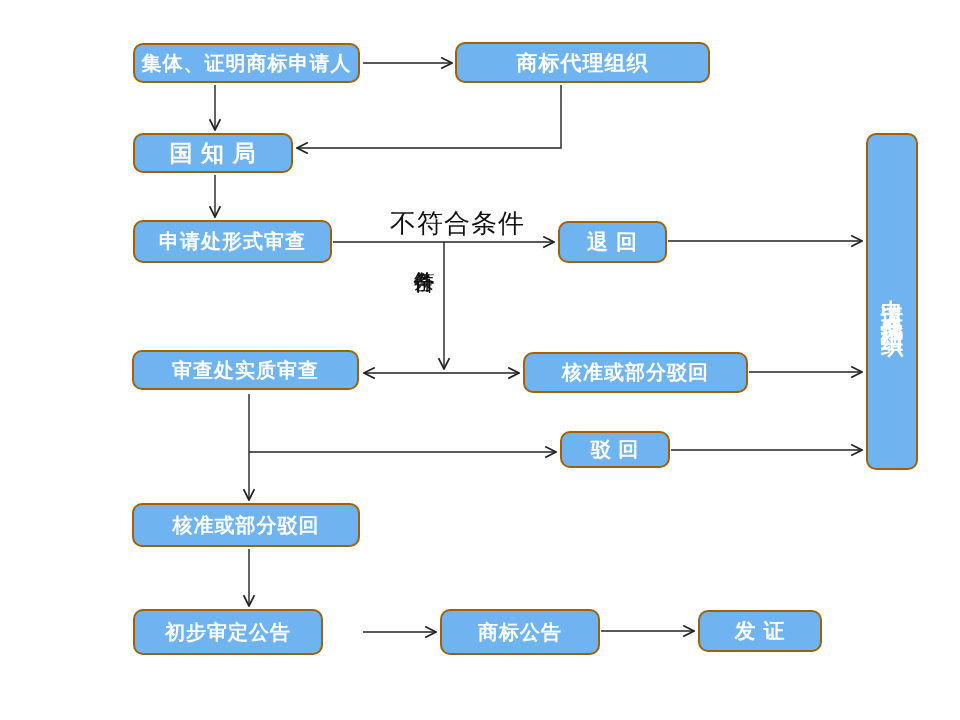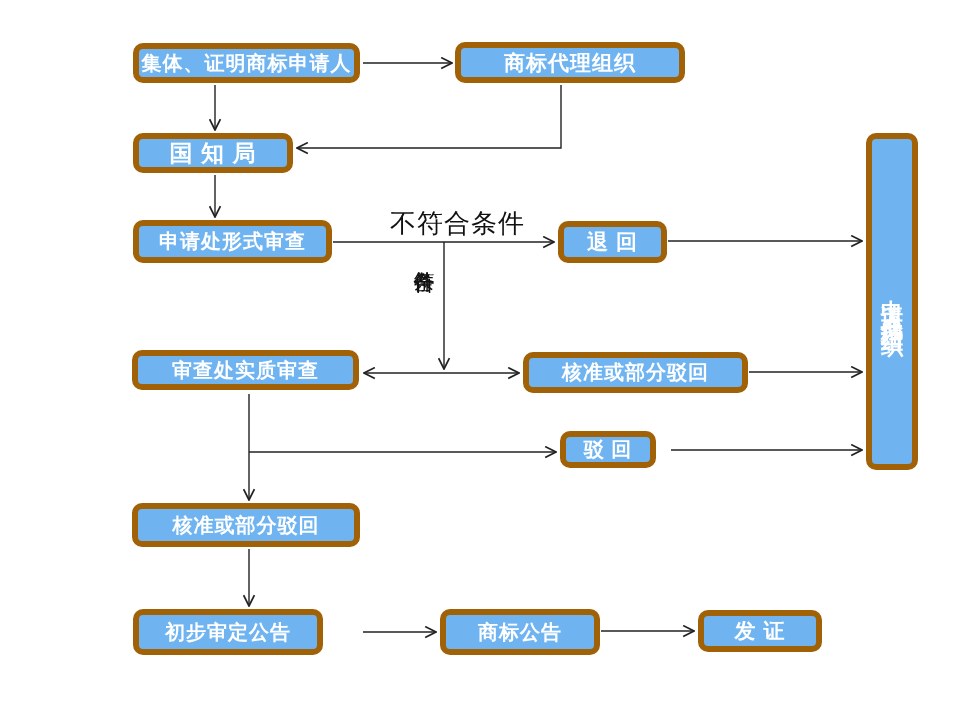--- a/index.html
+++ b/index.html
@@ -2,21 +2,21 @@
 <html><head>
 <meta charset="utf-8">
 <style>
   html,body{margin:0;padding:0;background:#ffffff;}
   body{width:960px;height:720px;position:relative;font-family:"Liberation Sans",sans-serif;overflow:hidden;}
   .canvas{position:absolute;left:0;top:0;width:960px;height:720px;background:#ffffff;}
   svg.arrows{position:absolute;left:0;top:0;width:960px;height:720px;pointer-events:none;}
   .node{
     position:absolute;
     background:#6fb4f0;
-    border:6px solid #a16207;
+    border:2px solid #a16207;
     border-radius:10px;
     color:#ffffff;
     font-weight:bold;
     font-size:20px;
     letter-spacing:1px;
     display:flex;
     align-items:center;
     justify-content:center;
     text-align:right;
     box-sizing:border-box;
@@ -87,33 +87,33 @@
       <line x1="249" y1="549" x2="249" y2="606" marker-end="url(#arw)"></line>
 
       <line x1="363" y1="632" x2="436" y2="632" marker-end="url(#arw)"></line>
 
       <line x1="601" y1="631" x2="694" y2="631" marker-end="url(#arw)"></line>
     </g>
   </svg>
 
   <div class="node" style="left:133px;top:43px;width:227px;height:40px;">集体、证明商标申请人</div>
 
-  <div class="node" style="left:455px;top:42px;width:230px;height:41px;font-size:21px;">商标代理组织</div>
+  <div class="node" style="left:455px;top:42px;width:255px;height:41px;font-size:21px;">商标代理组织</div>
 
   <div class="node" style="left:133px;top:133px;width:160px;height:40px;font-size:23px;">国 知 局</div>
 
   <div class="node" style="left:133px;top:220px;width:199px;height:43px;">申请处形式审查</div>
 
   <div class="node" style="left:558px;top:221px;width:109px;height:42px;font-size:21px;">退 回</div>
 
   <div class="node" style="left:132px;top:350px;width:227px;height:40px;">审查处实质审查</div>
 
   <div class="node" style="left:523px;top:352px;width:225px;height:41px;">核准或部分驳回</div>
 
-  <div class="node" style="left:560px;top:431px;width:96px;height:37px;font-size:20px;">驳 回</div>
+  <div class="node" style="left:560px;top:431px;width:110px;height:37px;font-size:20px;">驳 回</div>
 
   <div class="node" style="left:132px;top:503px;width:228px;height:44px;">核准或部分驳回</div>
 
   <div class="node" style="left:133px;top:609px;width:190px;height:46px;">初步审定公告</div>
 
   <div class="node" style="left:440px;top:609px;width:160px;height:46px;">商标公告</div>
 
   <div class="node" style="left:698px;top:610px;width:124px;height:42px;font-size:21px;">发 证</div>
 
   <div class="node vertical" style="left:866px;top:133px;width:52px;height:337px;">申请人或代理组织</div>

